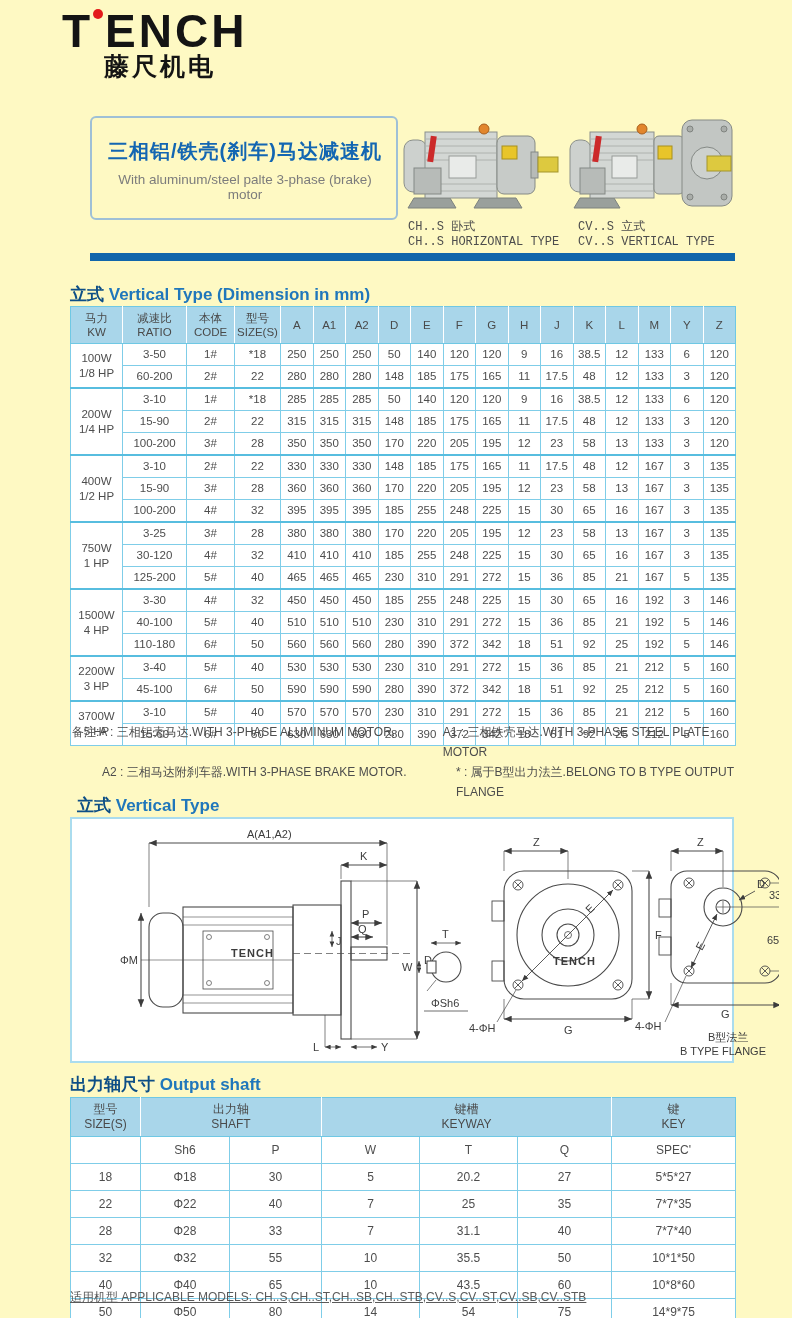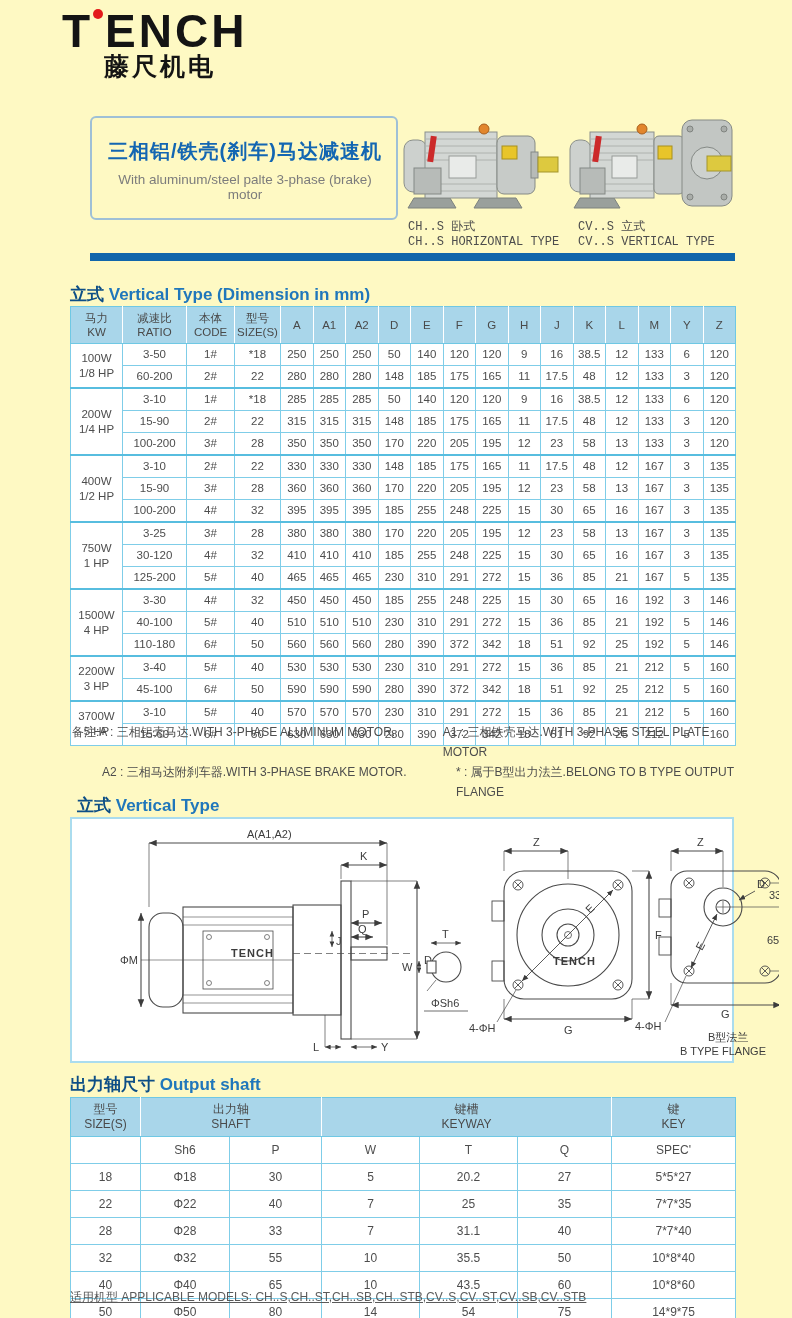--- a/index.html
+++ b/index.html
@@ -793,21 +793,21 @@
           <td>40</td>
           <td>7*7*40</td>
         </tr>
         <tr>
           <td>32</td>
           <td>Φ32</td>
           <td>55</td>
           <td>10</td>
           <td>35.5</td>
           <td>50</td>
-          <td>10*8*40</td>
+          <td>10*1*50</td>
         </tr>
         <tr>
           <td>40</td>
           <td>Φ40</td>
           <td>65</td>
           <td>10</td>
           <td>43.5</td>
           <td>60</td>
           <td>10*8*60</td>
         </tr>

